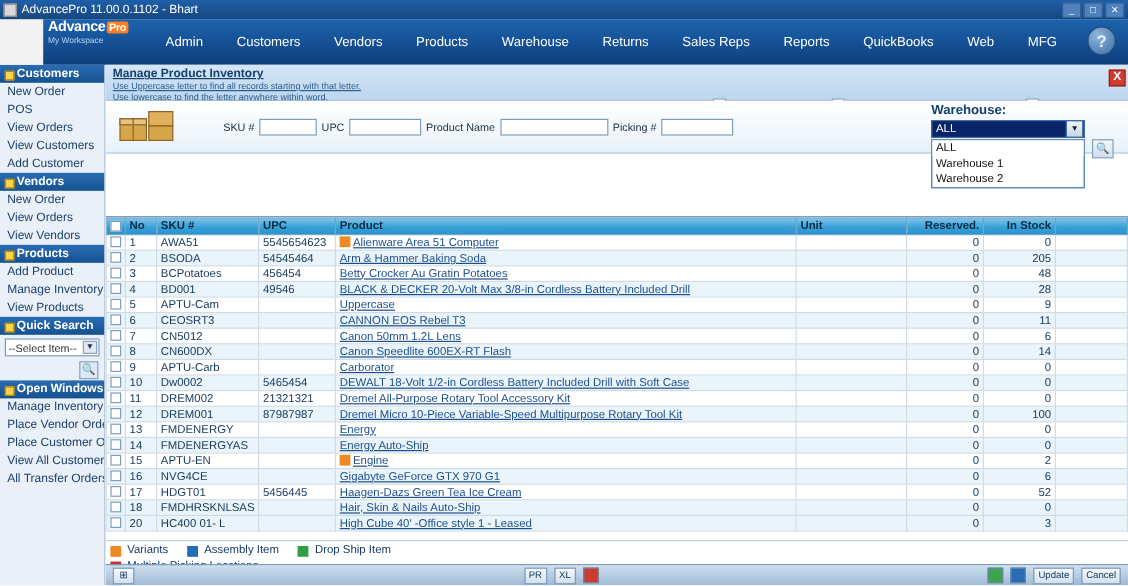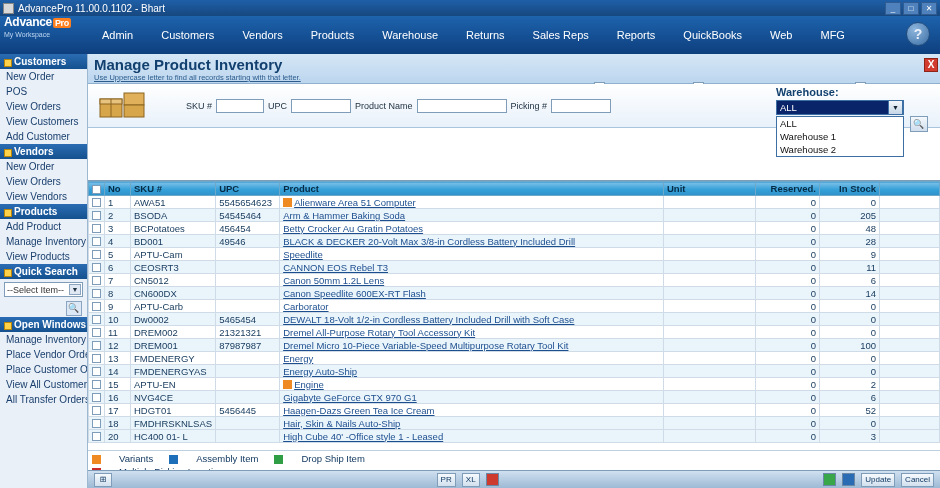--- a/index.html
+++ b/index.html
@@ -46,20 +46,21 @@
     text-align: center;
   }
 
   
   .menubar {
     height: 38px;
     background: linear-gradient(180deg, #1d63ad 0%, #0e3f7e 100%);
     display: flex;
     align-items: center;
     position: relative;
+    margin-left: 36px;
   }
   .brand {
     width: 88px;
     height: 38px;
     color: #ffffff;
     padding-left: 4px;
     line-height: 1.1;
   }
   .brand .b1 { font-size: 12px; font-weight: bold; letter-spacing: -0.3px; }
   .brand .b1 .pro {
@@ -148,21 +149,21 @@
 
   .page-hdr {
     background: linear-gradient(180deg, #d5e6f6 0%, #bcd6ee 100%);
     border-bottom: 1px solid #8fb0cf;
     height: 30px;
     display: flex; align-items: flex-start;
     padding: 2px 2px 0 6px;
     position: relative;
   }
   .page-title {
-    font-size: 15px; font-weight: bold; color: #12406f;
+    font-size: 10px; font-weight: bold; color: #12406f; text-decoration: underline;
   }
   .page-sub { font-size: 7.5px; color: #2c5c8c; line-height: 9px; text-decoration: underline; }
   .hdr-right {
     position: absolute; right: 16px; top: 5px;
     display: flex; align-items: center; gap: 6px;
     font-size: 9.5px; color: #123a63; margin-top: 40px;
   }
   .hdr-right input.small {
     width: 52px; height: 13px; font-size: 12px;
     border: 1px solid #7f9db9; text-align: center;
@@ -305,21 +306,21 @@
   .legend {
     position: absolute; left: 0; right: 0; bottom: 0;
     height: 38px;
     background: #ffffff;
     border-top: 1px solid #bcd0e2;
     font-size: 9.5px;
     color: #143a62;
     padding: 2px 4px;
   }
   .legend-row { display: flex; align-items: center; gap: 16px; line-height: 12px; }
-  .legend-row .li { display: flex; align-items: center; gap: 16px; }
+  .legend-row .li { display: flex; align-items: center; gap: 3px; }
   .legend-row2 { margin-top: 1px; }
   .legend-row3 { margin-top: 1px; color: #6a86a3; }
 
   
   .bottombar {
     position: absolute; left: 0; right: 0; bottom: 0;
     height: 18px;
     background: linear-gradient(180deg, #cfe0f0 0%, #9db9d4 100%);
     border-top: 1px solid #7f9db9;
     display: flex; align-items: center;
@@ -547,21 +548,21 @@
                 <td class="col-unit"></td>
                 <td class="num col-res">0</td>
                 <td class="num col-stk">28</td>
                 <td class="col-last"></td>
               </tr>
               <tr class="norm">
                 <td class="ctr"><span class="row-chk"></span></td>
                 <td>5</td>
                 <td>APTU-Cam</td>
                 <td></td>
-                <td><a class="prod-link" href="#">Speedlite</a></td>
+                <td><a class="prod-link" href="#">Uppercase</a></td>
                 <td class="col-unit"></td>
                 <td class="num col-res">0</td>
                 <td class="num col-stk">9</td>
                 <td class="col-last"></td>
               </tr>
               <tr class="alt">
                 <td class="ctr"><span class="row-chk"></span></td>
                 <td>6</td>
                 <td>CEOSRT3</td>
                 <td></td>

